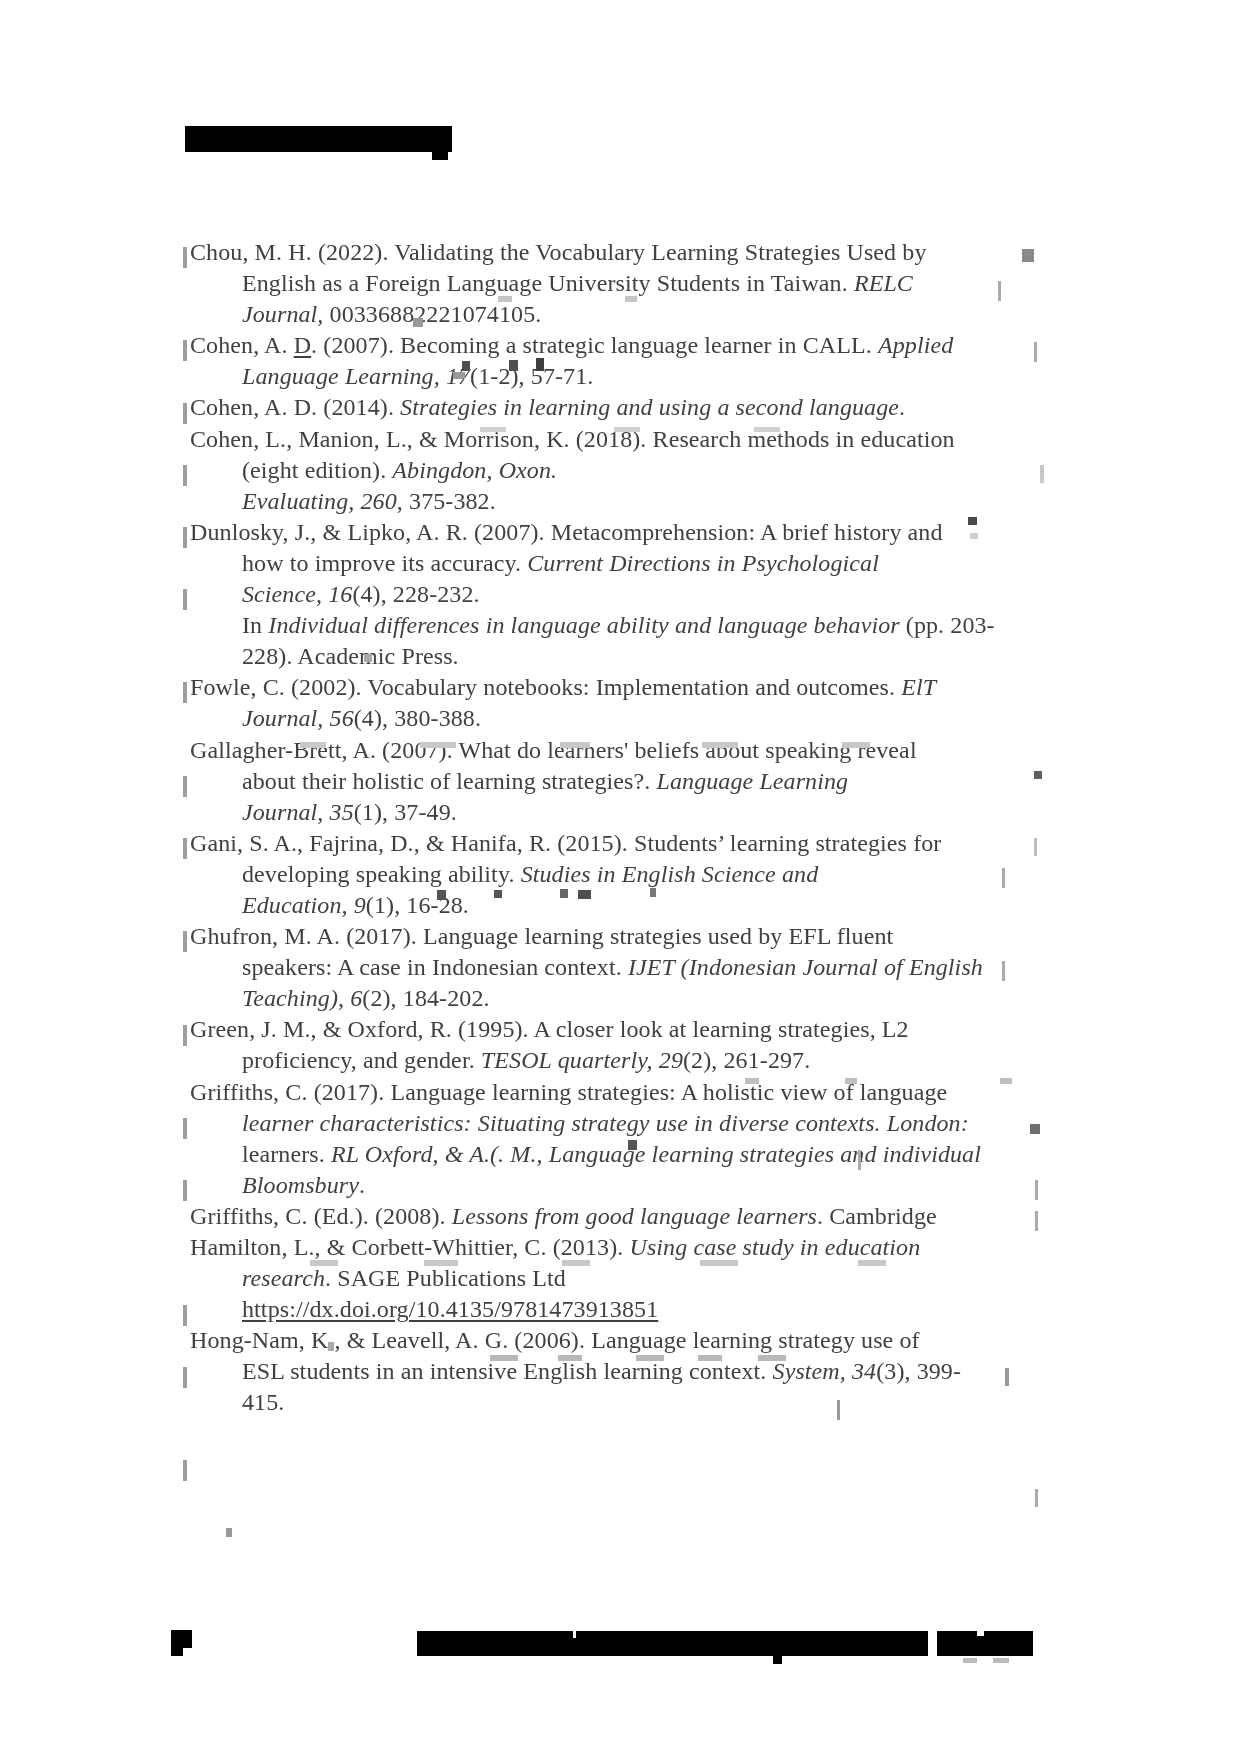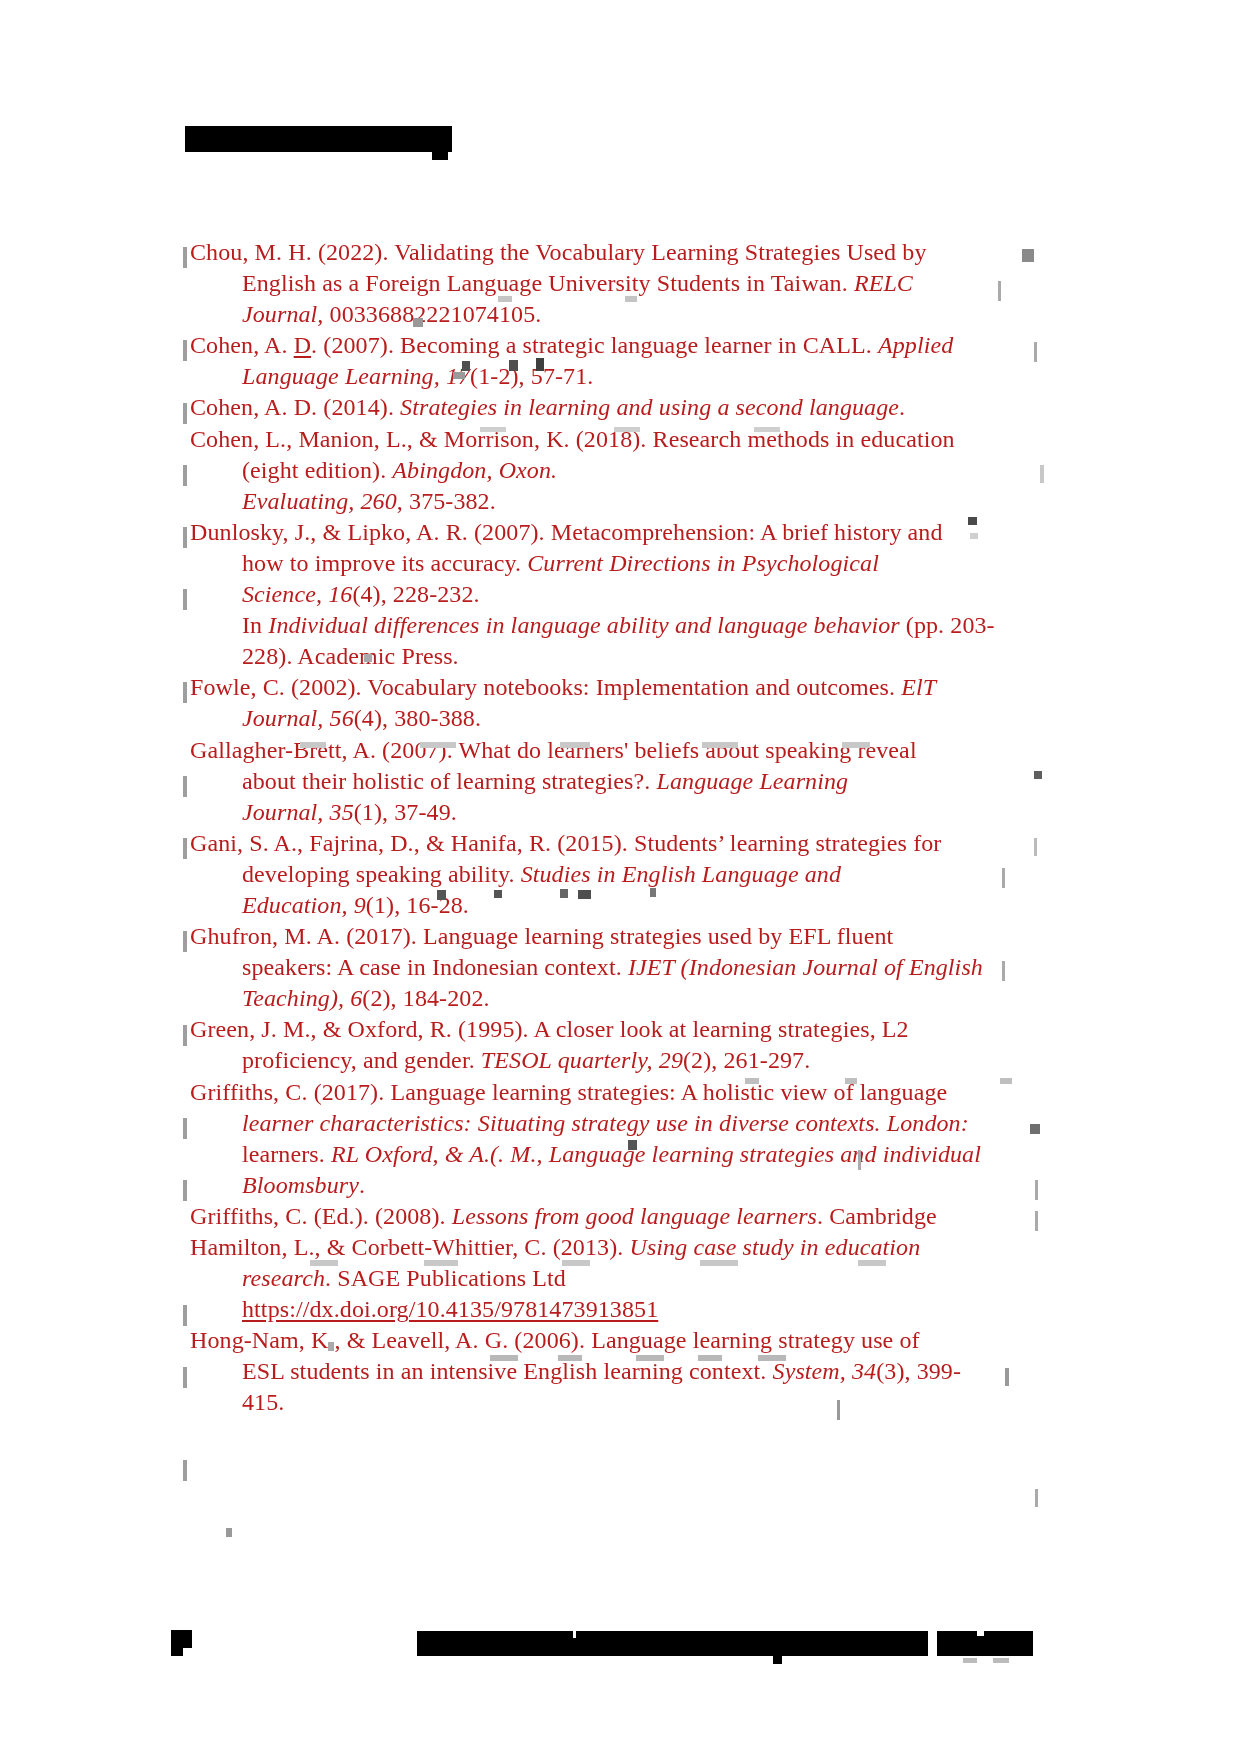--- a/index.html
+++ b/index.html
@@ -2,21 +2,21 @@
 <html><head>
 <meta charset="utf-8">
 <style>
   html,body{margin:0;padding:0;background:#ffffff;}
   .page{
     position:relative;
     width:1241px;height:1754px;
     background:#ffffff;
     overflow:hidden;
     font-family:"Liberation Serif", serif;
-    color:#b91c1c;
+    color:#404040;
   }
   .refs{
     position:absolute;left:190px;top:237px;width:900px;
     font-size:24px;line-height:31.1px;
     letter-spacing:0.1px;
   }
   .ref-line{display:block;white-space:nowrap;height:31.1px;}
   .ref-line.cont{padding-left:52px;}
   .seg-i{font-style:italic;}
   .seg-u{text-decoration:underline;text-underline-offset:3px;}
@@ -66,21 +66,21 @@
         <div class="ref-line"><span>Fowle, C. (2002). Vocabulary notebooks: Implementation and outcomes. </span><span class="seg-i">ElT</span></div>
         <div class="ref-line cont"><span class="seg-i">Journal, 56</span><span>(4), 380-388.</span></div>
       </div>
       <div>
         <div class="ref-line"><span>Gallagher-Brett, A. (2007). What do learners' beliefs about speaking reveal</span></div>
         <div class="ref-line cont"><span>about their holistic of learning strategies?. </span><span class="seg-i">Language Learning</span></div>
         <div class="ref-line cont"><span class="seg-i">Journal, 35</span><span>(1), 37-49.</span></div>
       </div>
       <div>
         <div class="ref-line"><span>Gani, S. A., Fajrina, D., &amp; Hanifa, R. (2015). Students’ learning strategies for</span></div>
-        <div class="ref-line cont"><span>developing speaking ability. </span><span class="seg-i">Studies in English Language and</span></div>
+        <div class="ref-line cont"><span>developing speaking ability. </span><span class="seg-i">Studies in English Science and</span></div>
         <div class="ref-line cont"><span class="seg-i">Education, 9</span><span>(1), 16-28.</span></div>
       </div>
       <div>
         <div class="ref-line"><span>Ghufron, M. A. (2017). Language learning strategies used by EFL fluent</span></div>
         <div class="ref-line cont"><span>speakers: A case in Indonesian context. </span><span class="seg-i">IJET (Indonesian Journal of English</span></div>
         <div class="ref-line cont"><span class="seg-i">Teaching), 6</span><span>(2), 184-202.</span></div>
       </div>
       <div>
         <div class="ref-line"><span>Green, J. M., &amp; Oxford, R. (1995). A closer look at learning strategies, L2</span></div>
         <div class="ref-line cont"><span>proficiency, and gender. </span><span class="seg-i">TESOL quarterly, 29</span><span>(2), 261-297.</span></div>

